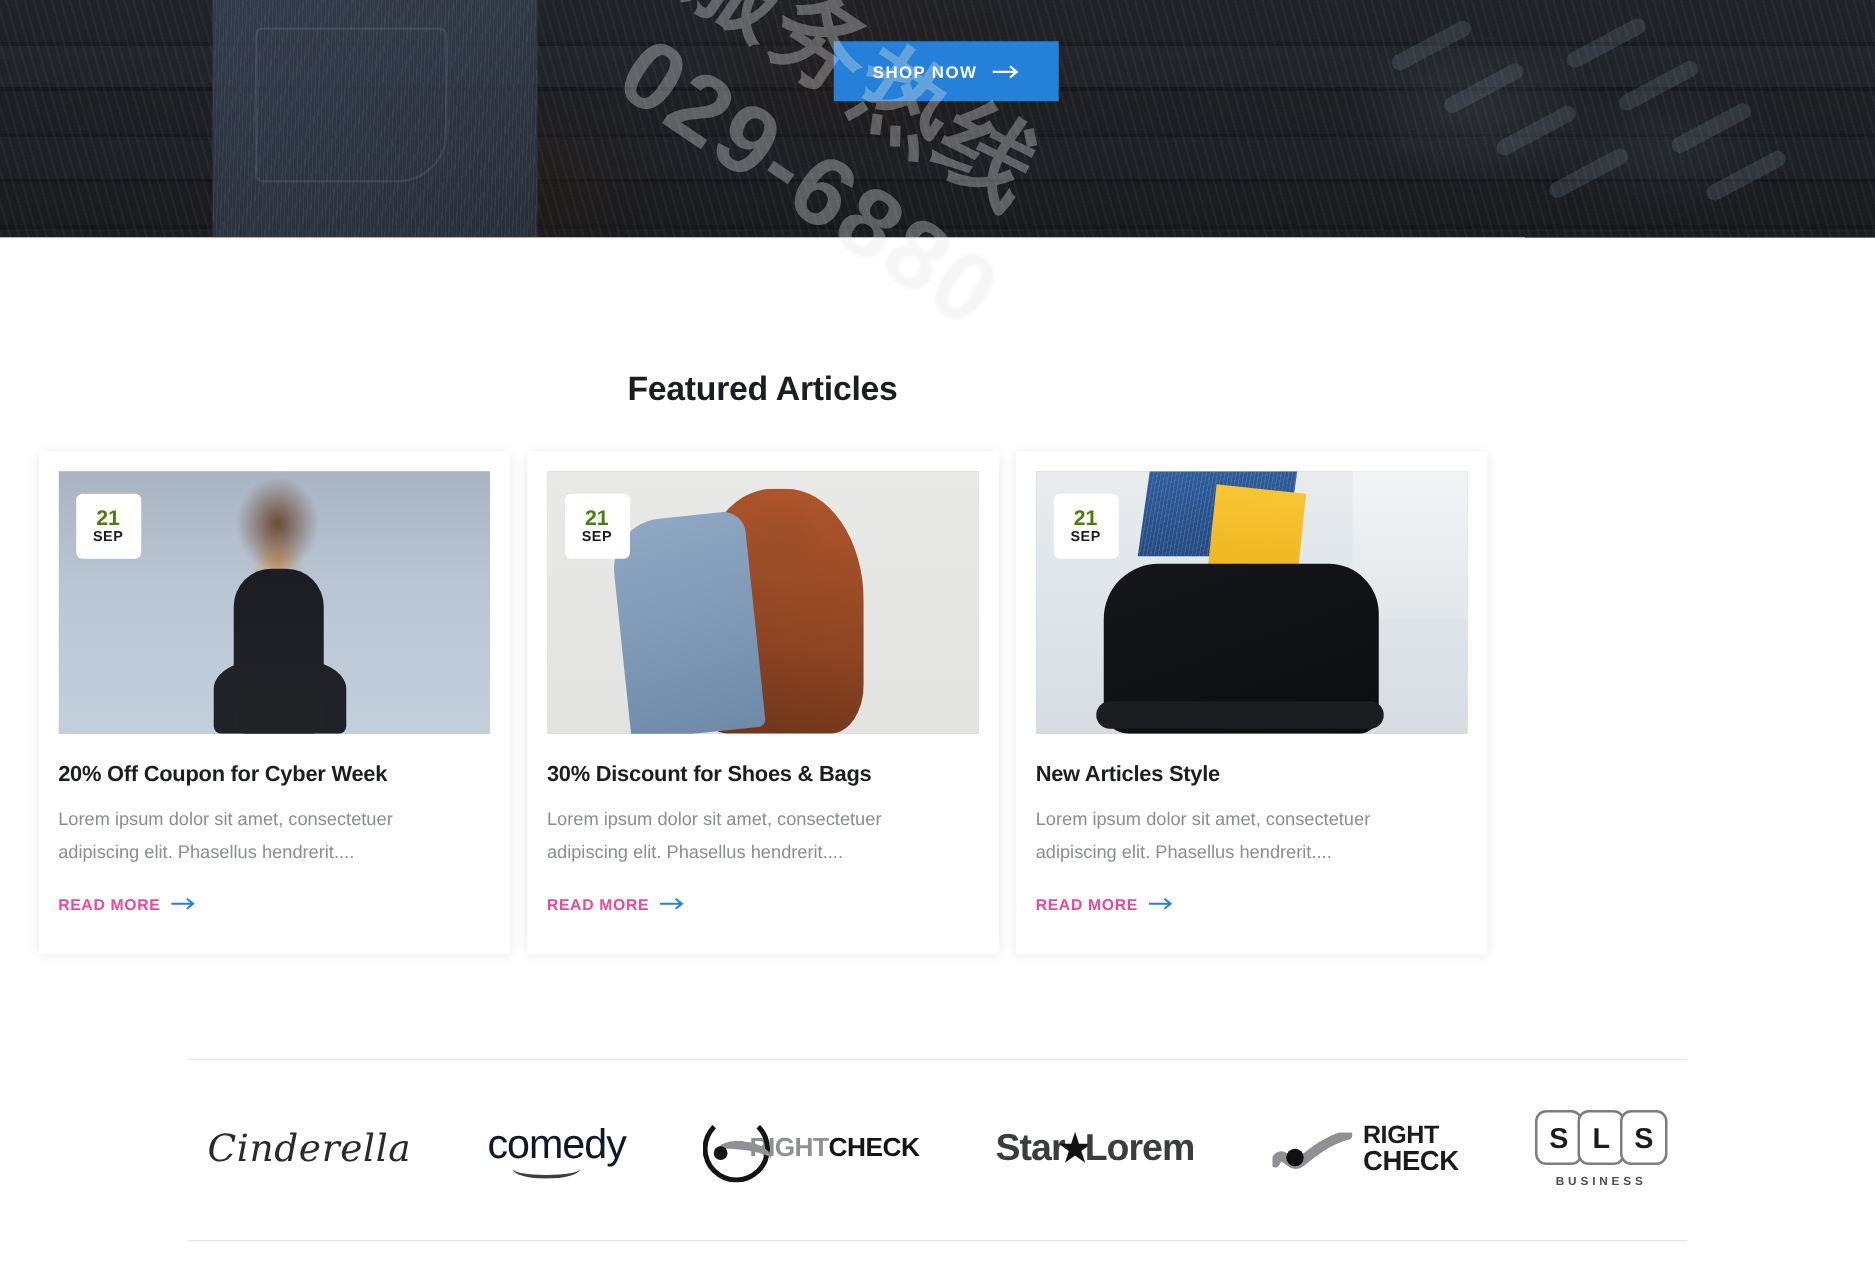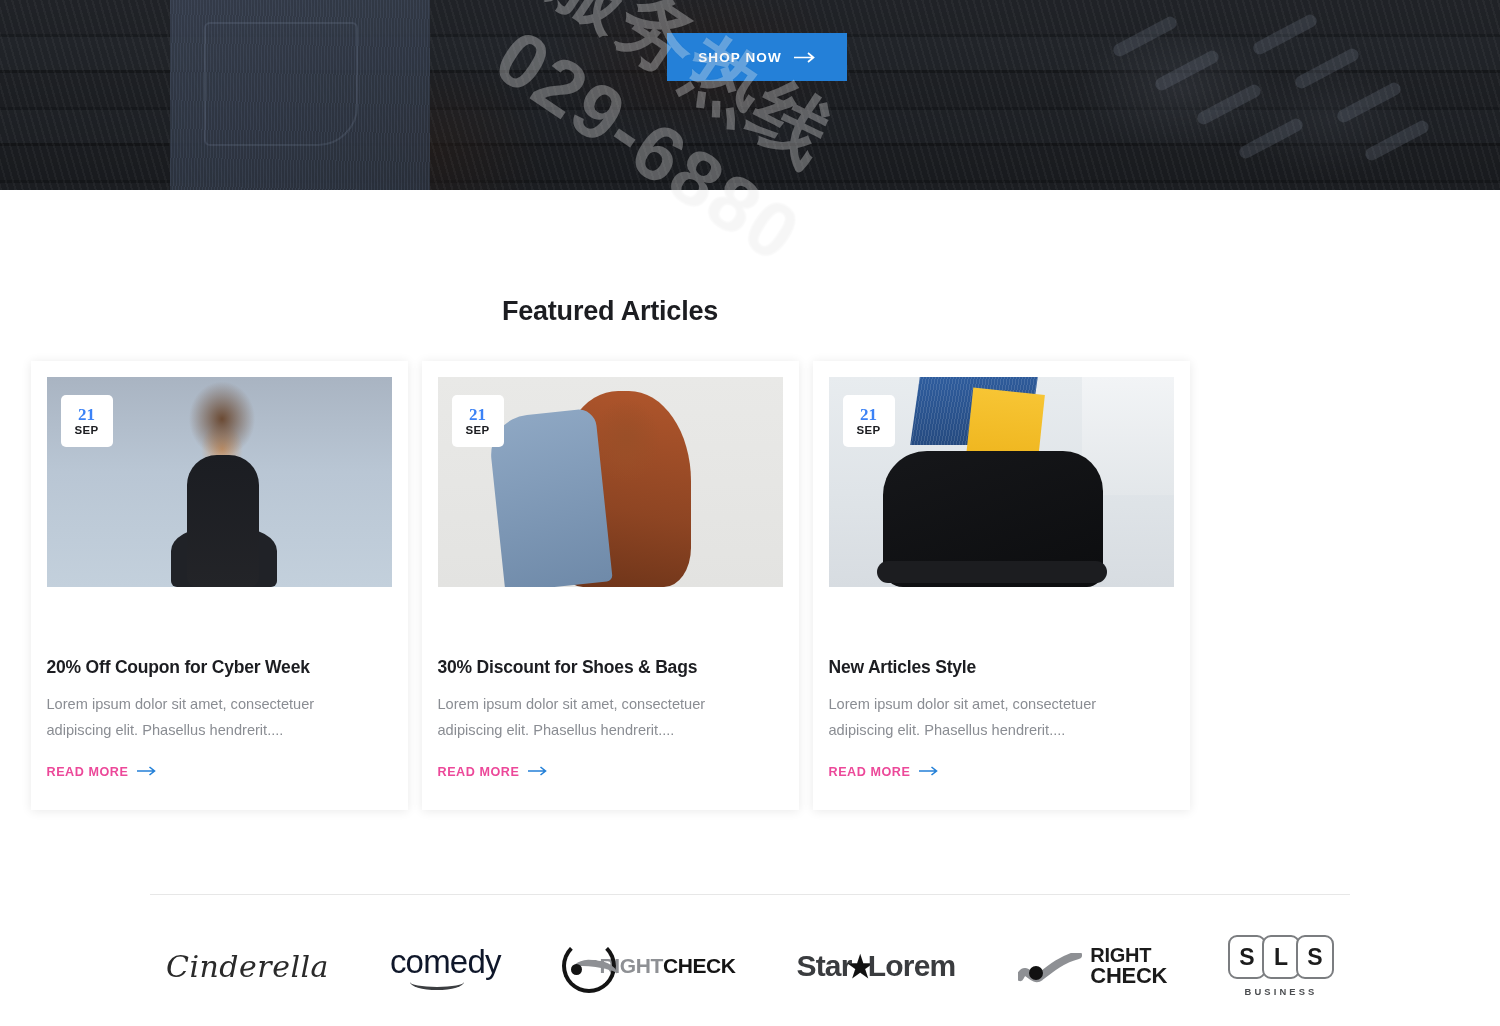--- a/index.html
+++ b/index.html
@@ -231,30 +231,29 @@
     height: 52px;
     background: #ffffff;
     border-radius: 5px;
     display: flex;
     flex-direction: column;
     align-items: center;
     justify-content: center;
     line-height: 1.05;
     z-index: 3;
   }
-  .date-day { font-size: 17px; font-weight: bold; color: #3b82f6; font-family: Liberation Serif, serif; }
+  .date-day { font-size: 17px; font-weight: bold; color: #4d7c0f; }
   .date-mon { font-size: 11.5px; font-weight: bold; color: #1c1d21; letter-spacing: .4px; }
 
   .card-body { padding: 22px 0 30px 0; }
   .card-title {
     font-size: 17.5px;
     font-weight: bold;
     color: #1c1d21;
     letter-spacing: -0.2px;
-    margin-top: 48px;
   }
   .card-excerpt {
     margin-top: 14px;
     font-size: 14.6px;
     line-height: 1.75;
     color: #8a8d93;
     max-width: 310px;
   }
   .read-more {
     display: inline-flex;

